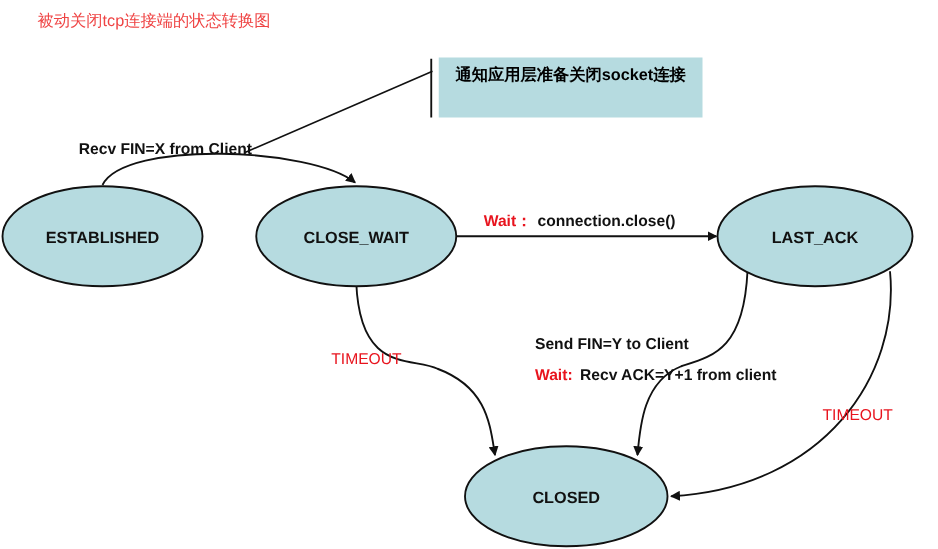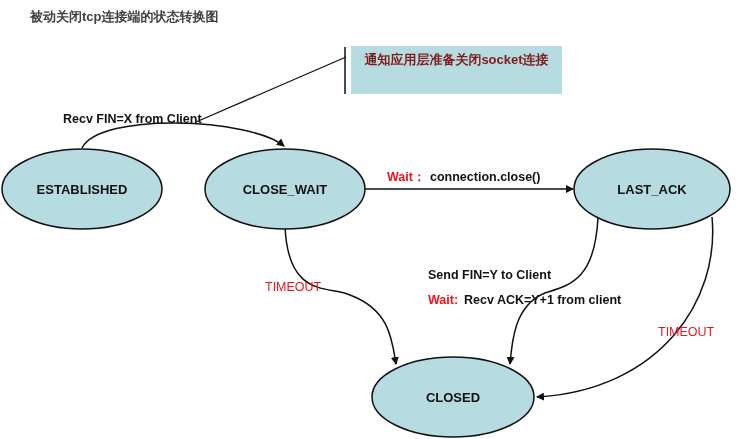--- a/index.html
+++ b/index.html
@@ -1,20 +1,20 @@
 <!DOCTYPE html>
 <html><head>
 <meta charset="utf-8">
 <style>
   html, body { margin: 0; padding: 0; background: #ffffff; }
   body { width: 750px; height: 439px; position: relative; overflow: hidden;
          font-family: "Liberation Sans", "DejaVu Sans", sans-serif; }
-  .title { position: absolute; left: 30px; top: 8px; font-size: 13px; font-weight: bold; color: #404040; }
+  .title { position: absolute; left: 30px; top: 8px; font-size: 13px; font-weight: normal; color: #ef4444; }
   .note { position: absolute; left: 351px; top: 46px; width: 211px; height: 48px;
-          background: #b6dbe0; font-size: 13px; font-weight: bold; color: #7f1d1d;
+          background: #b6dbe0; font-size: 13px; font-weight: bold; color: #000000;
           text-align: center; line-height: 18px; padding-top: 5px; box-sizing: border-box; }
   svg { position: absolute; left: 0; top: 0; }
   .lbl { font-family: "Liberation Sans", "DejaVu Sans", sans-serif; font-size: 12.5px; font-weight: bold; fill: #111; }
   .red { fill: #e8141e; }
   .state-lbl { font-family: "Liberation Sans", "DejaVu Sans", sans-serif; font-size: 13px; font-weight: bold; fill: #111; }
 </style>
 </head>
 <body>
 
 <div class="title">被动关闭tcp连接端的状态转换图</div>

